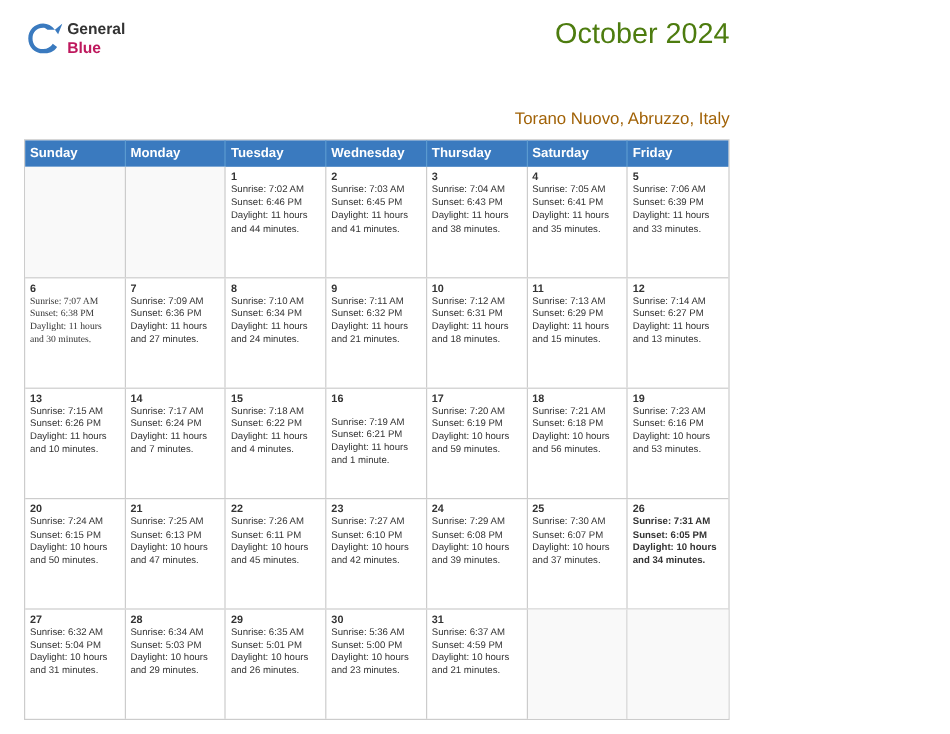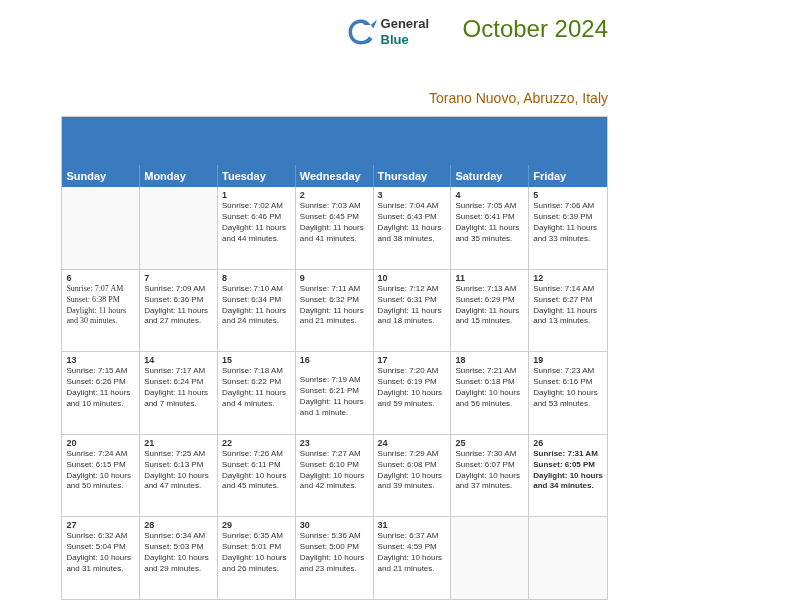--- a/index.html
+++ b/index.html
@@ -9,21 +9,20 @@
       width: 792px;
       height: 612px;
       overflow: hidden;
     }
     .page {
       width: 628px;
       height: 612px;
       padding: 16px 20px 12px 20px;
       display: flex;
       flex-direction: column;
-      align-items: flex-end;
     }
     .header {
       display: flex;
       justify-content: space-between;
       align-items: flex-start;
       margin-bottom: 10px;
     }
     .logo {
       display: flex;
       align-items: center;
@@ -64,21 +63,20 @@
       grid-template-columns: repeat(7, 1fr);
       background: #3a7abf;
     }
     .cal-header-cell {
       color: #fff;
       font-size: 11px;
       font-weight: bold;
       padding: 5px 4px;
       text-align: left;
       border-right: 1px solid #5a9ad0;
-      margin-top: 48px;
     }
     .cal-header-cell:last-child { border-right: none; }
     .cal-body {
       flex: 1;
       display: flex;
       flex-direction: column;
     }
     .cal-row {
       display: grid;
       grid-template-columns: repeat(7, 1fr);
@@ -113,21 +111,21 @@
 
 <div class="page">
   <div class="header">
     <div class="logo">
       <svg class="logo-icon" viewBox="0 0 36 36">
         <path d="M4 18 C4 10, 10 4, 18 4 C22 4, 26 6, 29 10 L22 10 C20 8, 19 8, 18 8 C12 8, 8 12, 8 18 C8 24, 12 28, 18 28 C22 28, 25 26, 27 23 L31 26 C28 31, 23 32, 18 32 C10 32, 4 26, 4 18Z" fill="#3a7abf"></path>
         <path d="M29 10 L36 4 L32 14Z" fill="#3a7abf"></path>
       </svg>
       <div>
         <div class="logo-text">General</div>
-        <div class="logo-text" style="color:#0f766e;">Blue</div>
+        <div class="logo-text" style="color:#be185d;">Blue</div>
       </div>
     </div>
     <div class="title-block">
       <div class="month-title">October 2024</div>
       <div class="location">Torano Nuovo, Abruzzo, Italy</div>
     </div>
   </div>
 
   <div class="calendar">
     <div class="cal-header-row">

